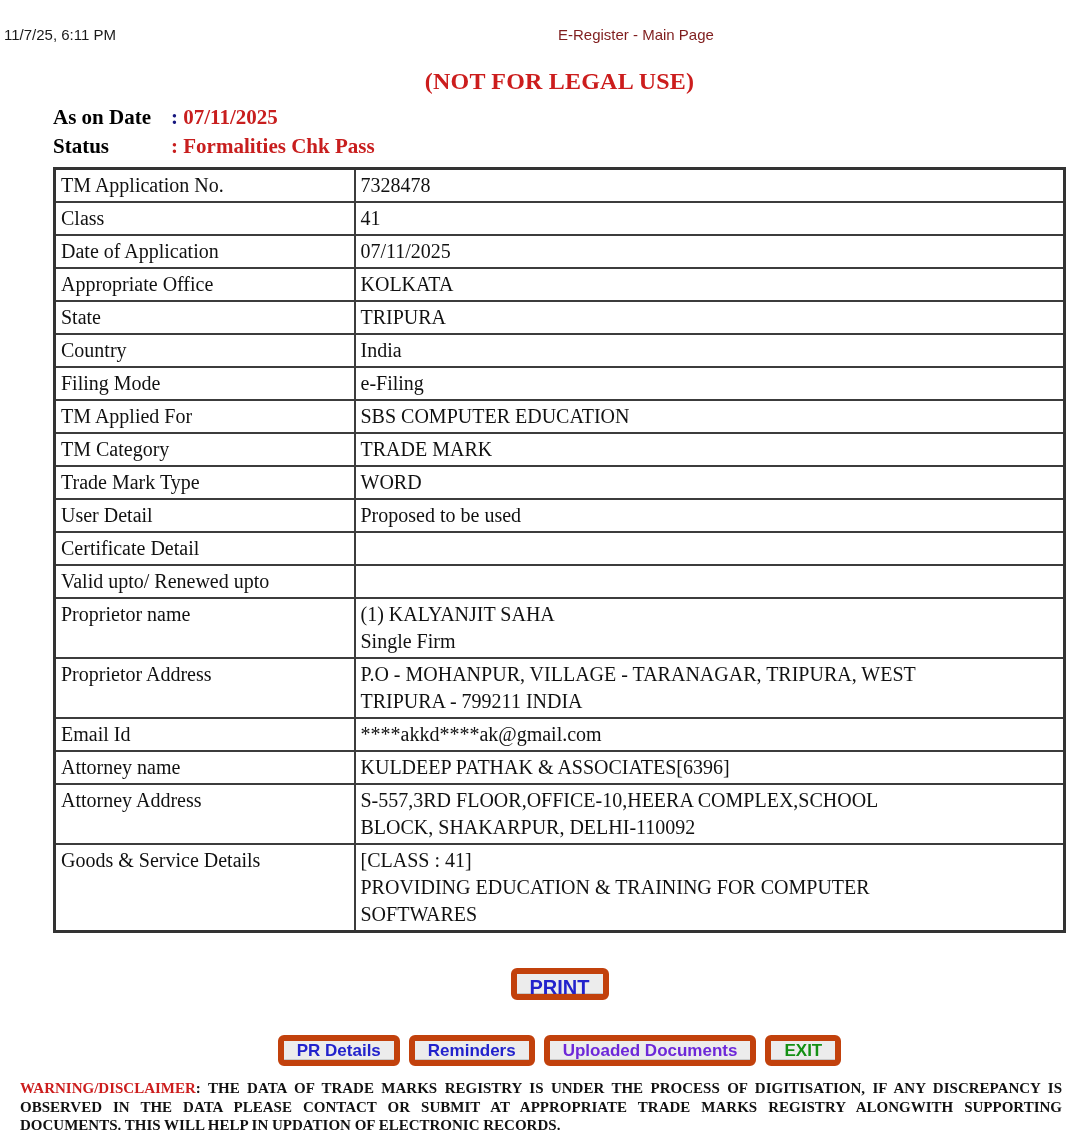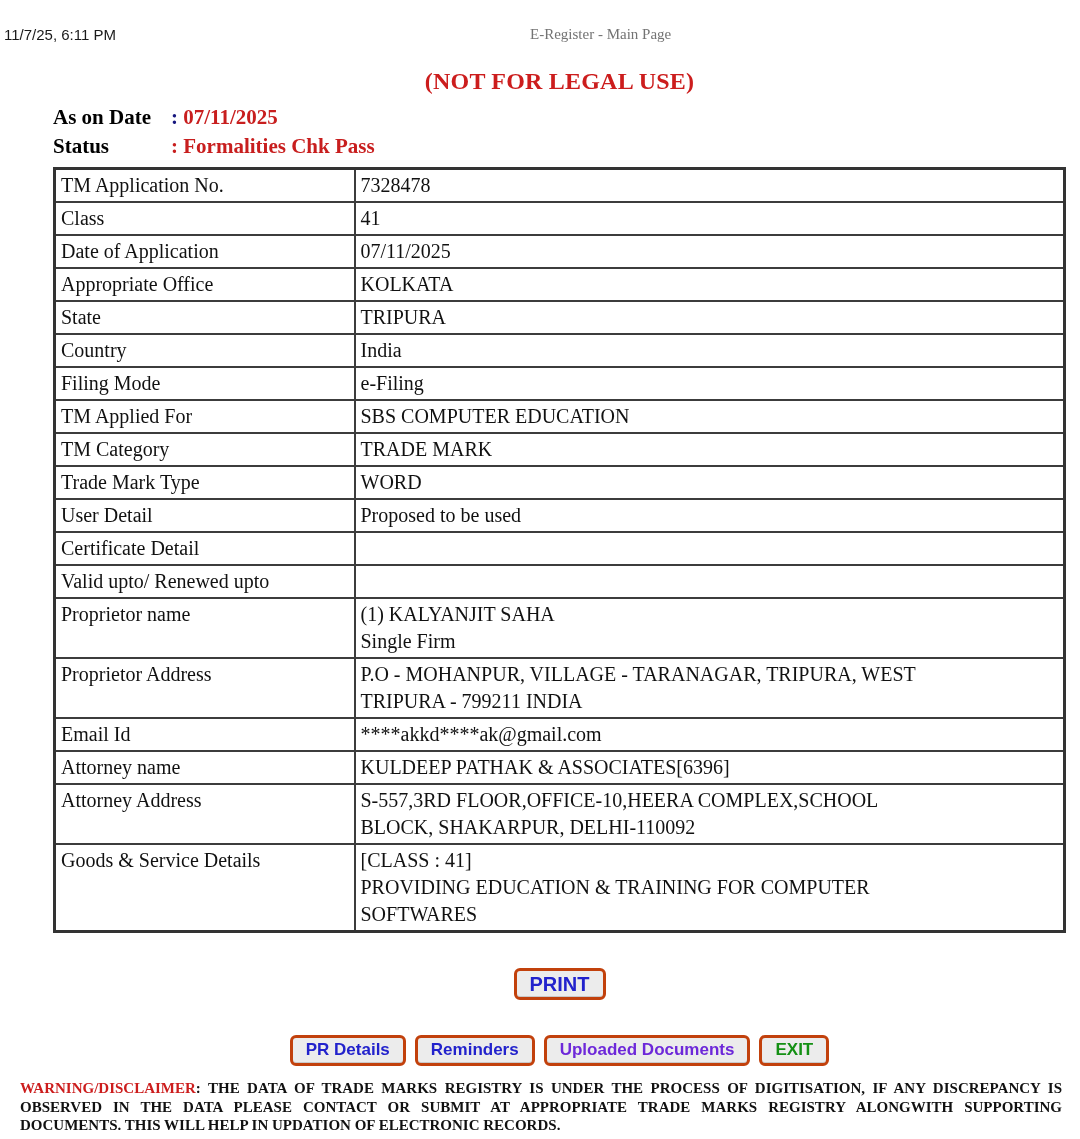--- a/index.html
+++ b/index.html
@@ -6,21 +6,21 @@
   html, body {
     width: 1080px; height: 1139px;
     background: #ffffff;
     font-family: "Liberation Serif", serif;
     color: #111;
     overflow: hidden;
   }
   
   .top-header { position: relative; height: 42px; font-family: "Liberation Sans", sans-serif; }
   .hdr-timestamp { position: absolute; left: 4px; top: 26px; font-size: 15px; color: #1a1a1a; }
-  .hdr-title { position: absolute; left: 530px; top: 26px; font-size: 15px; color: #737373; font-family: Liberation Serif, serif; }
+  .hdr-title { position: absolute; left: 558px; top: 26px; font-size: 15px; color: #7f1d1d; }
 
   
   .content { margin-left: 53px; width: 1013px; }
 
   .notice {
     margin-top: 26px;
     text-align: center;
     font-size: 24px;
     font-weight: bold;
     color: #cc1d1d;
@@ -53,21 +53,21 @@
   }
   td.cell-label { width: 300px; }
   td.cell-value div { min-height: 27px; }
 
   
   .print-row { margin-top: 35px; text-align: center; }
   .btn {
     font-family: "Liberation Sans", sans-serif;
     font-weight: bold;
     background: #ececec;
-    border: 3px solid #c2410c;
+    border: 6px solid #c2410c;
     border-radius: 6px;
     cursor: pointer;
     box-shadow: inset 0 -1px 0 #c9c9c9;
   }
   .print-btn {
     font-size: 20px;
     color: #2222cc;
     padding: 2px 13px 4px 13px;
     height: 32px;
   }

